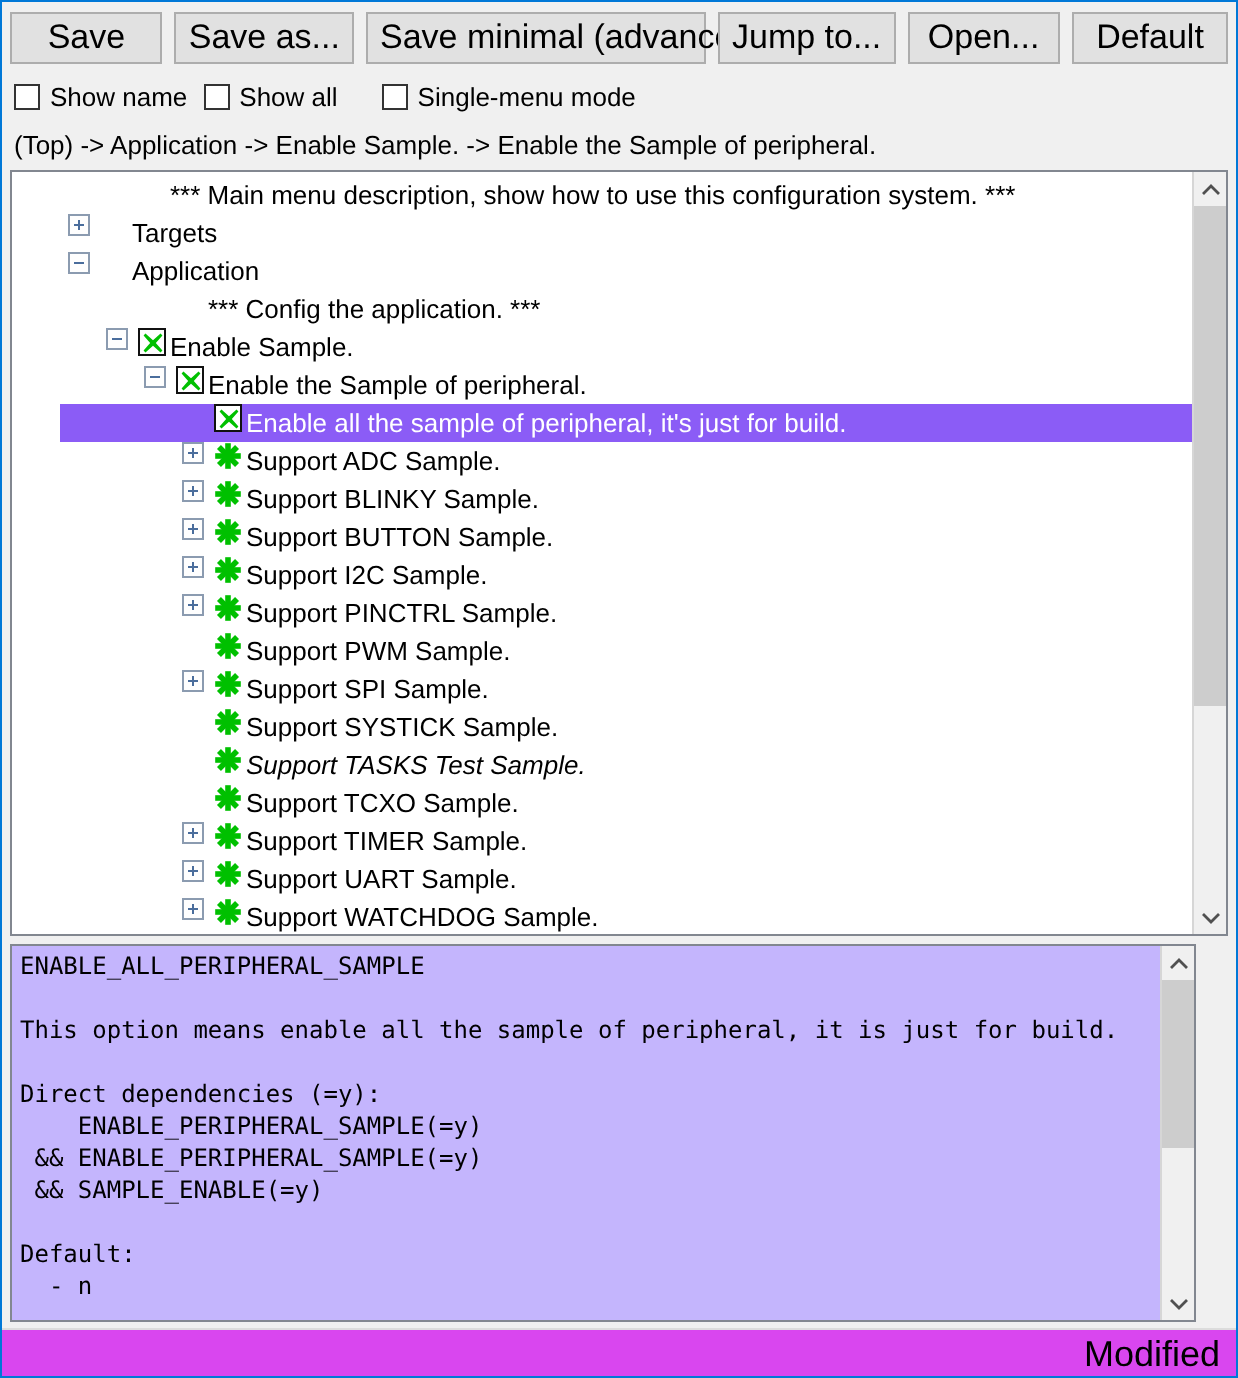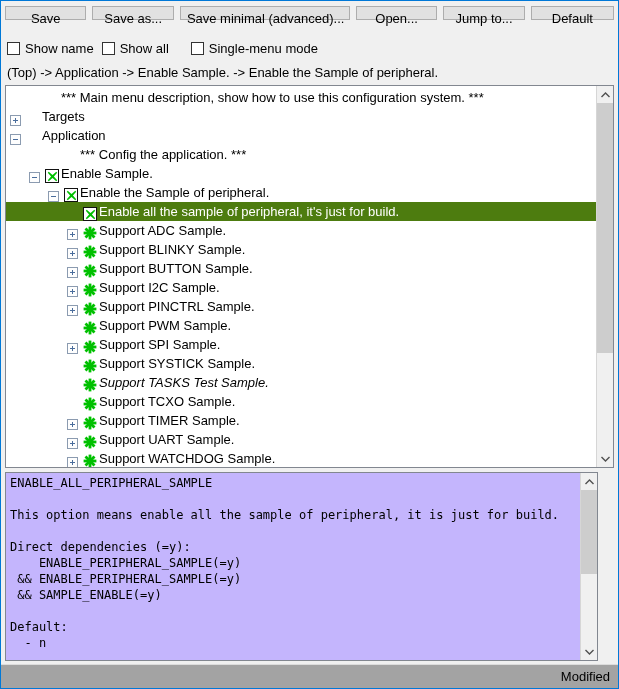--- a/index.html
+++ b/index.html
@@ -60,23 +60,23 @@
     flex: 0 0 auto;
     height: 34px;
     padding: 5px 4px 3px 4px;
     display: flex;
     gap: 6px;
     background: #f0f0f0;
   }
   .tb-btn {
     background: #e1e1e1;
     border: 1px solid #adadad;
-    font-size: 13px;
+    font-size: 17px;
     color: #000;
-    height: 14px;
+    height: 26px;
     line-height: 24px;
     text-align: center;
     white-space: nowrap;
     padding: 0 6px;
     font-family: "Liberation Sans", sans-serif;
   }
   .tb-btn.b0 { width: 90px; }
   .tb-btn.b1 { width: 90px; }
   .tb-btn.b2 { width: 170px; }
   .tb-btn.b3 { width: 90px; }
@@ -134,26 +134,27 @@
   }
   .tree-list {
     flex: 1 1 auto;
     overflow: hidden;
     padding-top: 2px;
   }
   .trow {
     height: 19px;
     line-height: 19px;
     display: flex;
-    align-items: flex-end;
+    align-items: flex-start;
     font-size: 13px;
     color: #000;
     white-space: nowrap;
-  }
-  .trow.sel { background: #4d7c0f; color: #ffffff; }
+    margin-left: 24px;
+  }
+  .trow.sel { background: #8b5cf6; color: #ffffff; }
   .twist {
     width: 11px; height: 11px;
     flex: 0 0 auto;
     border: 1px solid #8b9bb0;
     background: #fefefe;
     position: relative;
     margin-right: 5px;
   }
   .twist::before {
     content: "";
@@ -231,41 +232,41 @@
     color: #000;
     white-space: pre;
     overflow: hidden;
   }
 
   
   .statusbar {
     flex: 0 0 auto;
     height: 24px;
     line-height: 24px;
-    background: #a3a3a3;
+    background: #d946ef;
     border-top: 1px solid #dcdcdc;
     text-align: right;
     padding-right: 8px;
-    font-size: 13px;
+    font-size: 18px;
     color: #000;
     margin-top: 3px;
   }
 </style>
 </head>
 <body>
 
 <div id="app">
 
 
   <div class="toolbar">
     <button class="tb-btn b0">Save</button>
     <button class="tb-btn b1">Save as...</button>
     <button class="tb-btn b2">Save minimal (advanced)...</button>
+    <button class="tb-btn b4">Jump to...</button>
     <button class="tb-btn b3">Open...</button>
-    <button class="tb-btn b4">Jump to...</button>
     <button class="tb-btn b5">Default</button>
   </div>
 
   <div class="checkrow">
     <label class="cb-item gap-a">
       <span class="cbox"></span>
       <span>Show name</span>
     </label>
     <label class="cb-item gap-b">
       <span class="cbox"></span>

